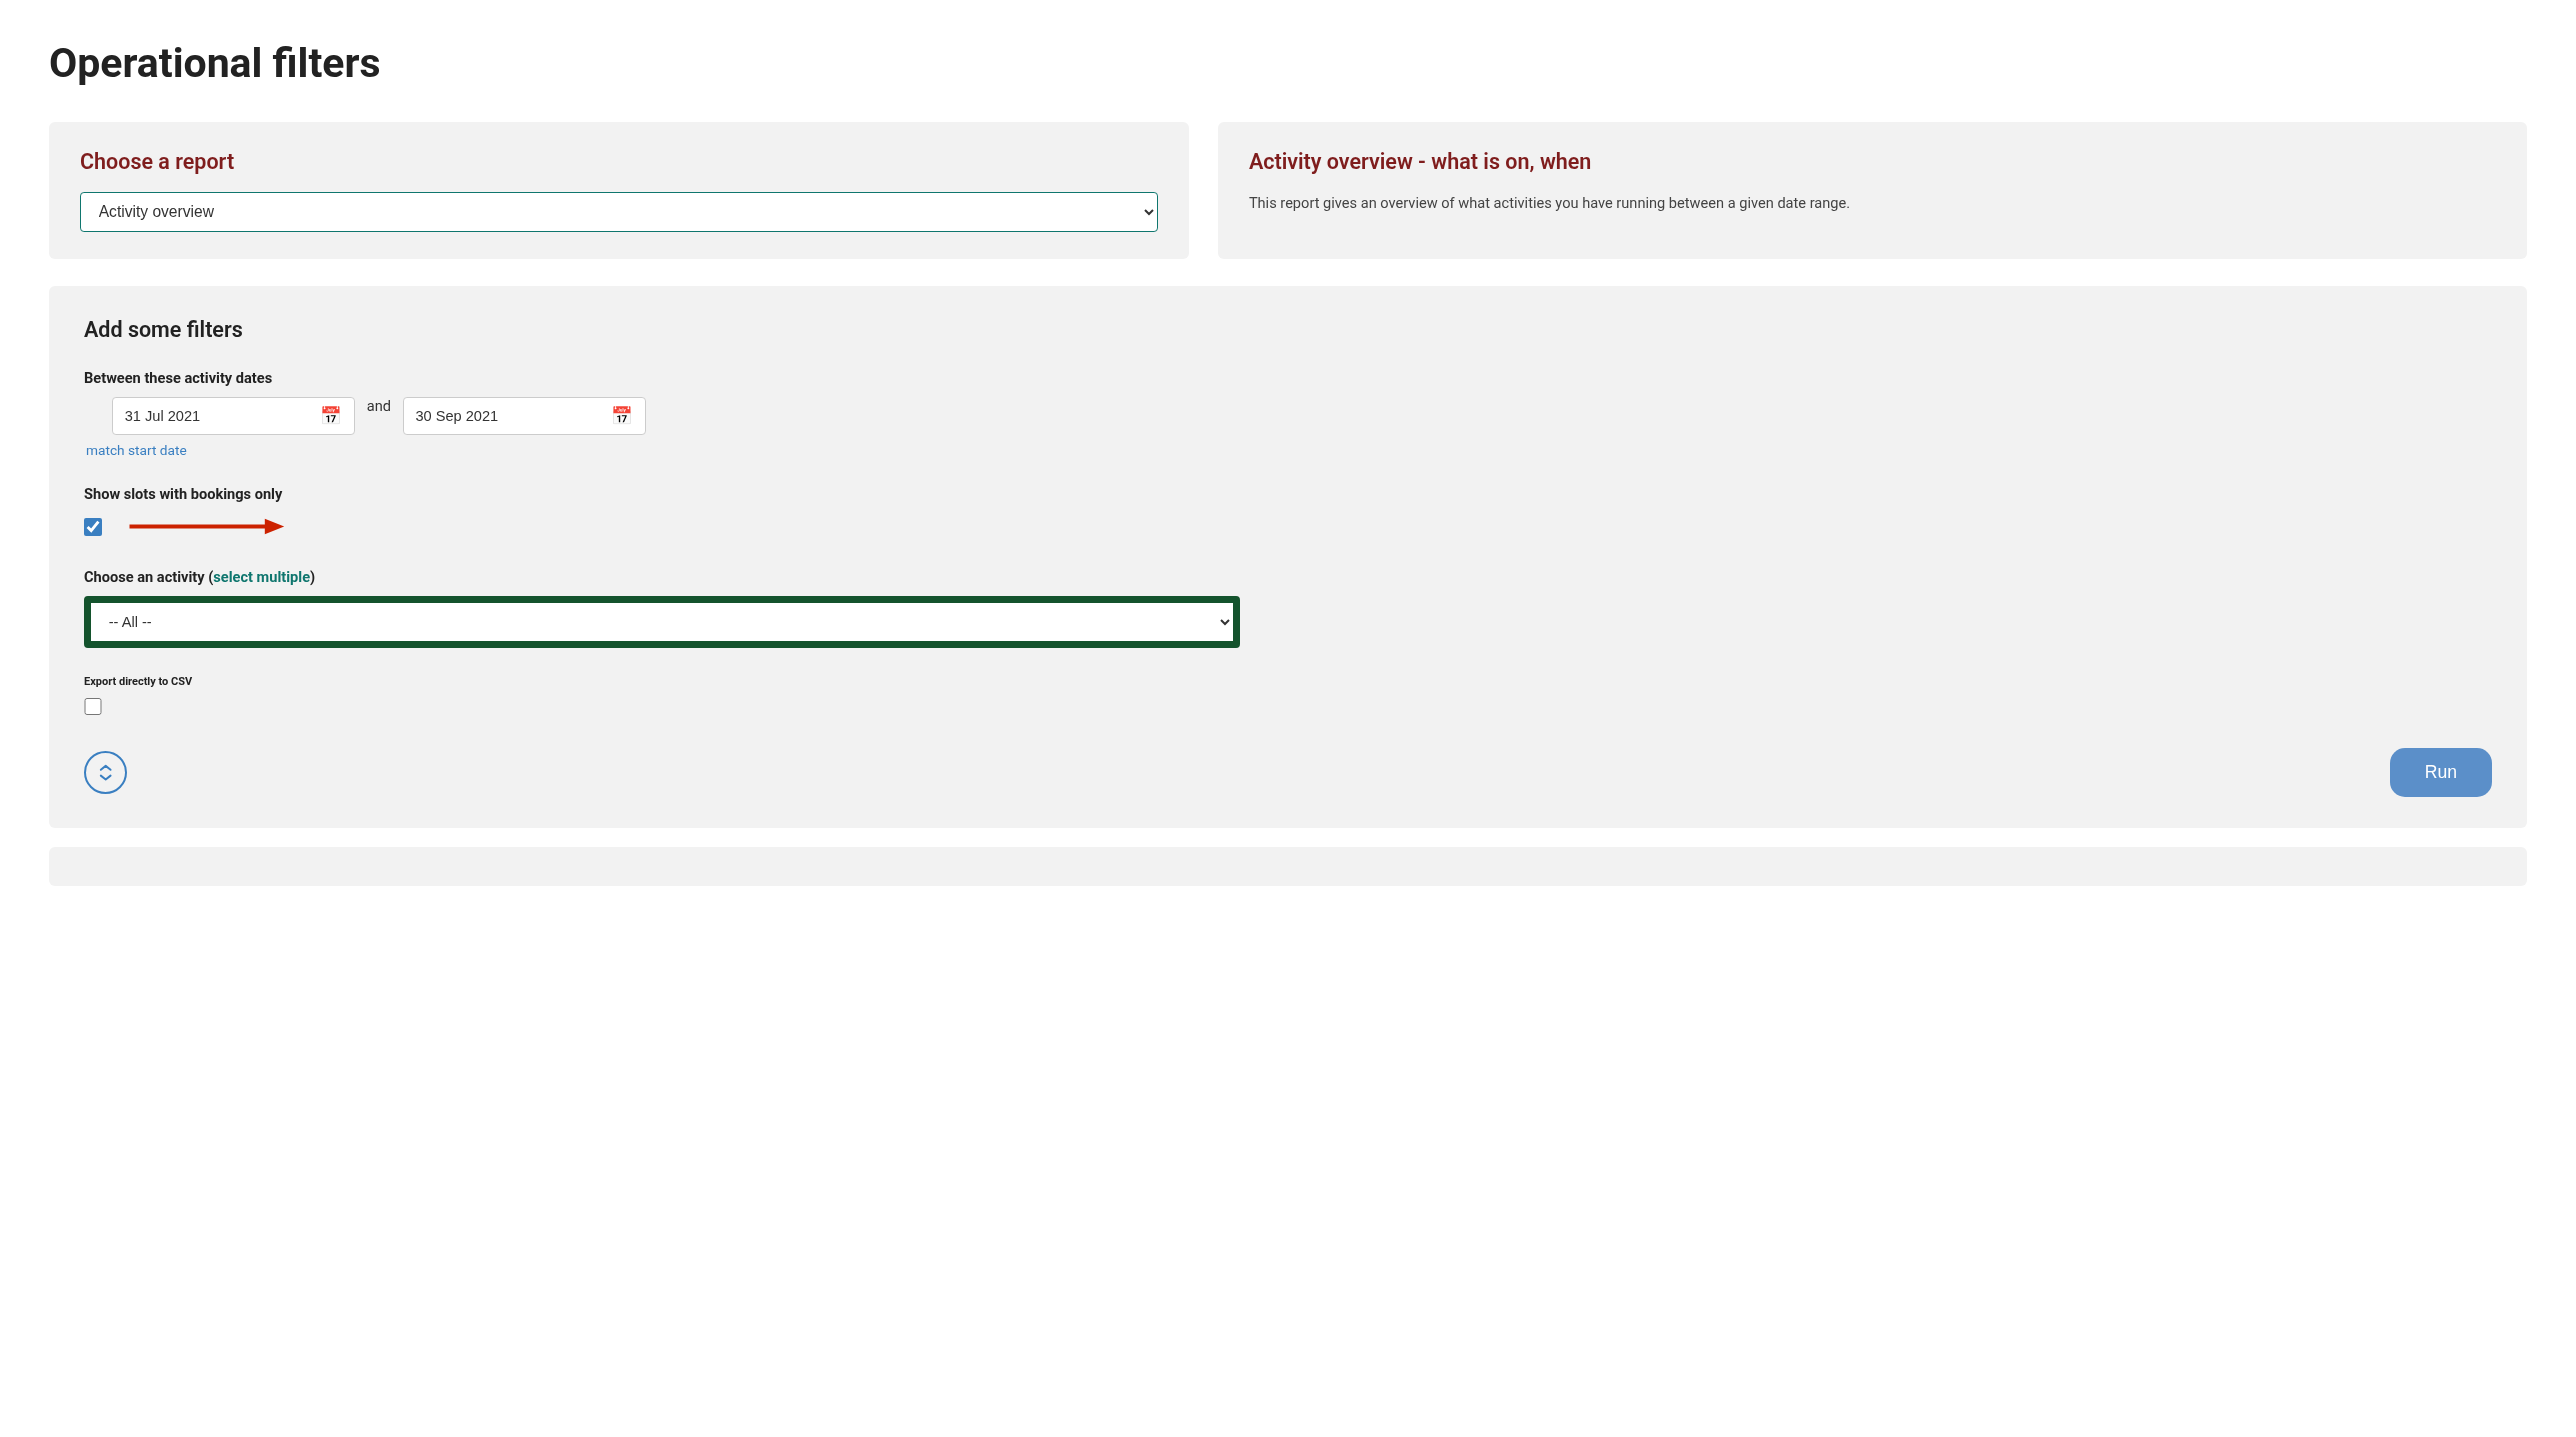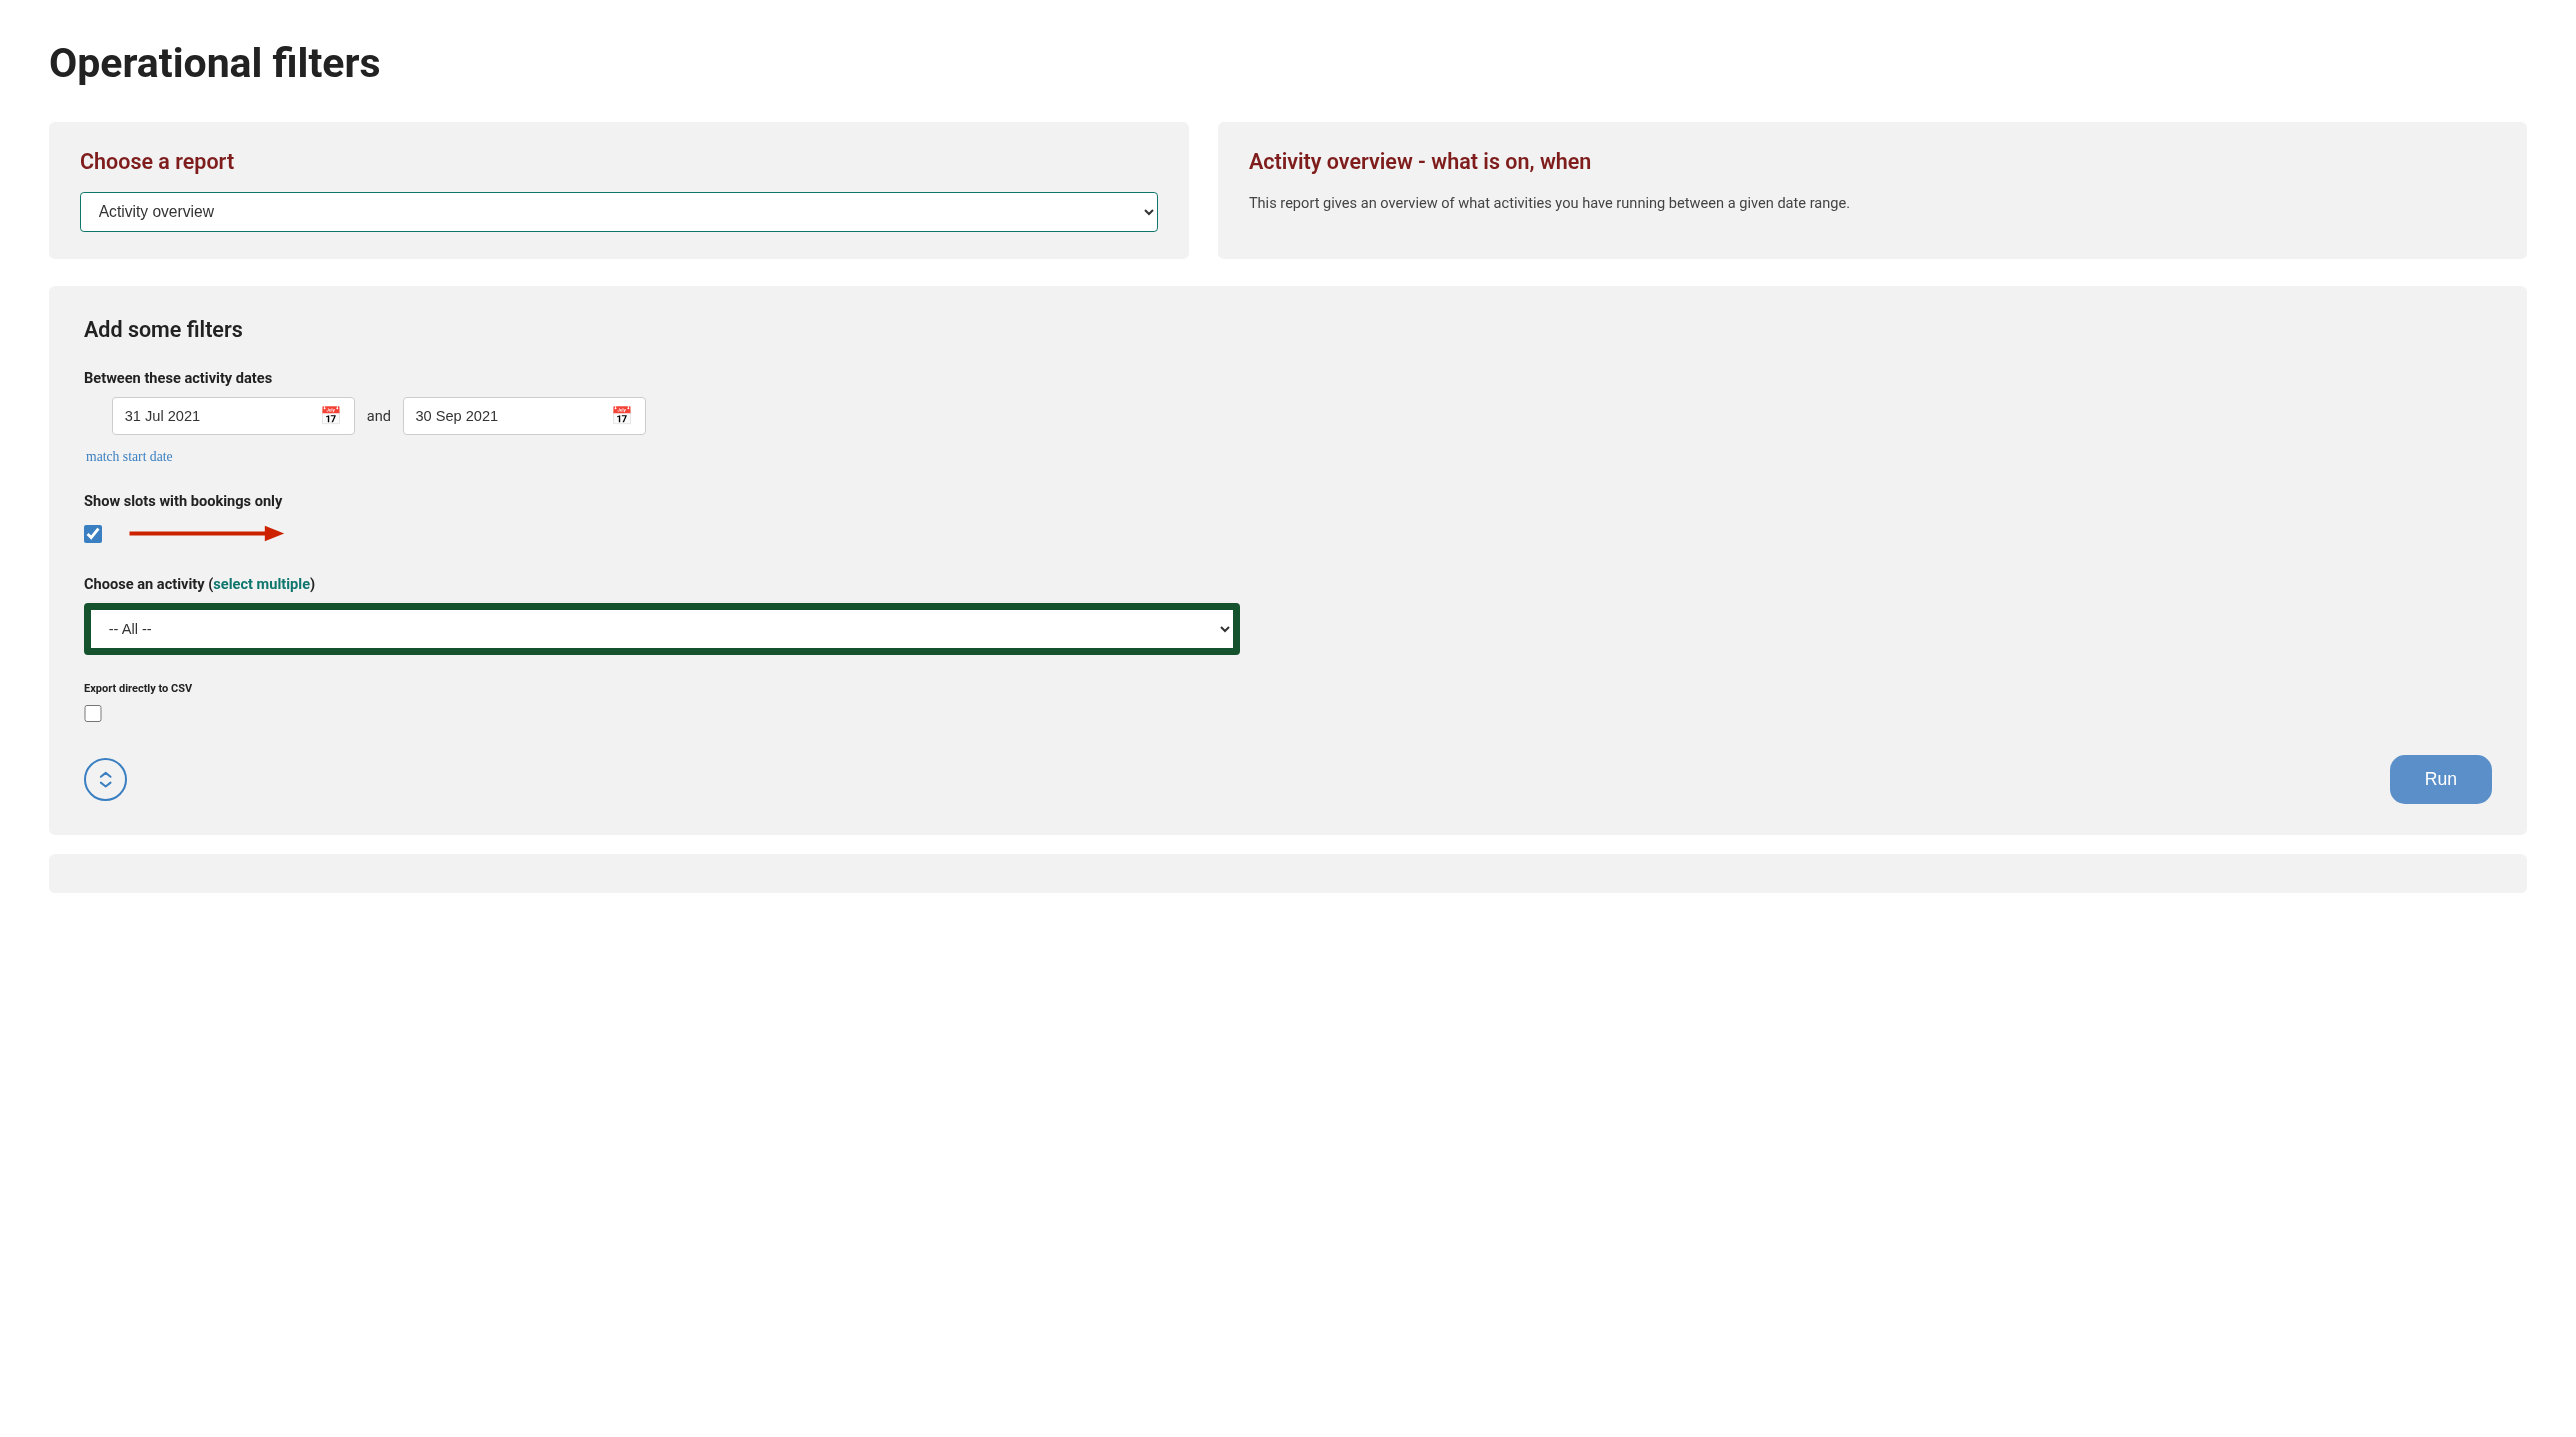--- a/index.html
+++ b/index.html
@@ -89,21 +89,20 @@
     .filter-label {
       font-size: 14.6px;
       font-weight: 700;
       color: #222;
       margin-bottom: 9.8px;
       display: block;
     }
 
     .date-row {
       display: flex;
-      align-items: center;
       gap: 11.7px;
       padding-left: 28px;
     }
 
     .date-input-wrapper {
       display: flex;
       align-items: center;
       border: 1px solid #ccc;
       border-radius: 3.9px;
       background: #fff;
@@ -126,27 +125,26 @@
       cursor: pointer;
     }
 
     .and-text {
       font-size: 14.6px;
       color: #333;
     }
 
     .match-link {
       display: block;
-      margin-top: 14px;
+      margin-top: 7px;
       margin-left: 2px;
       color: #3a7fc1;
       font-size: 13.7px;
       text-decoration: none;
       cursor: pointer;
-      font-family: Liberation Serif, serif;
     }
 
     .checkbox-row {
       display: flex;
       align-items: center;
       gap: 9.8px;
       margin-top: 5.9px;
     }
 
     .checkbox-styled {

